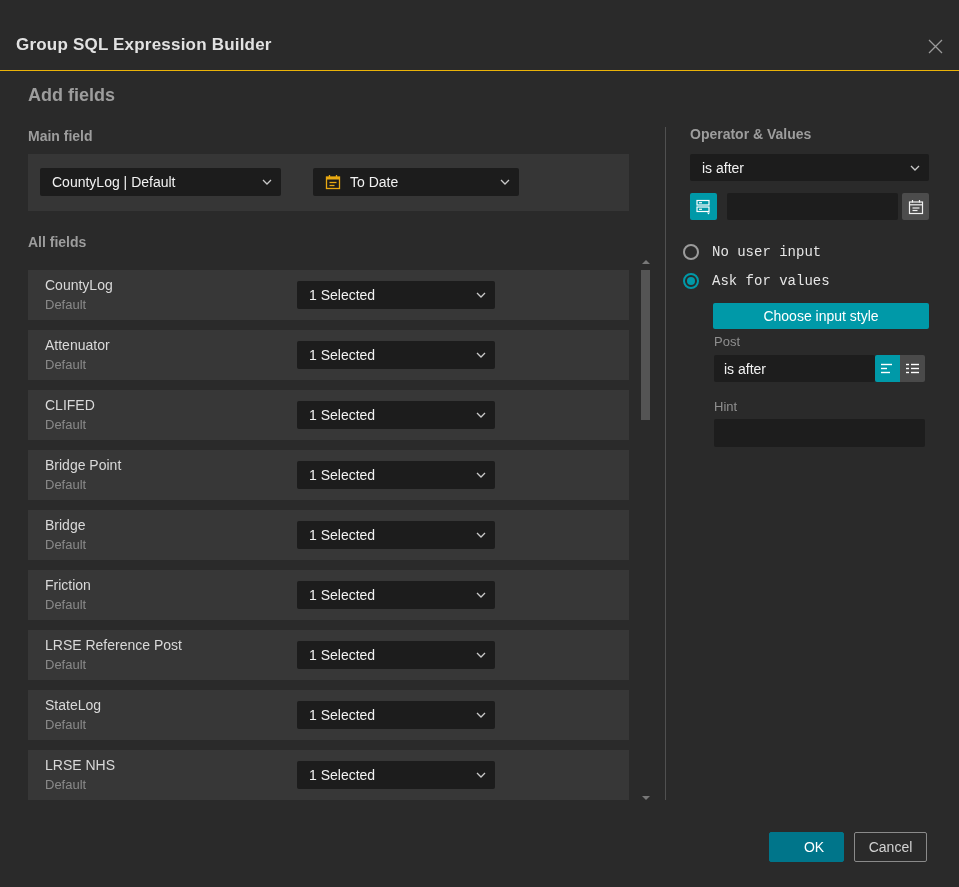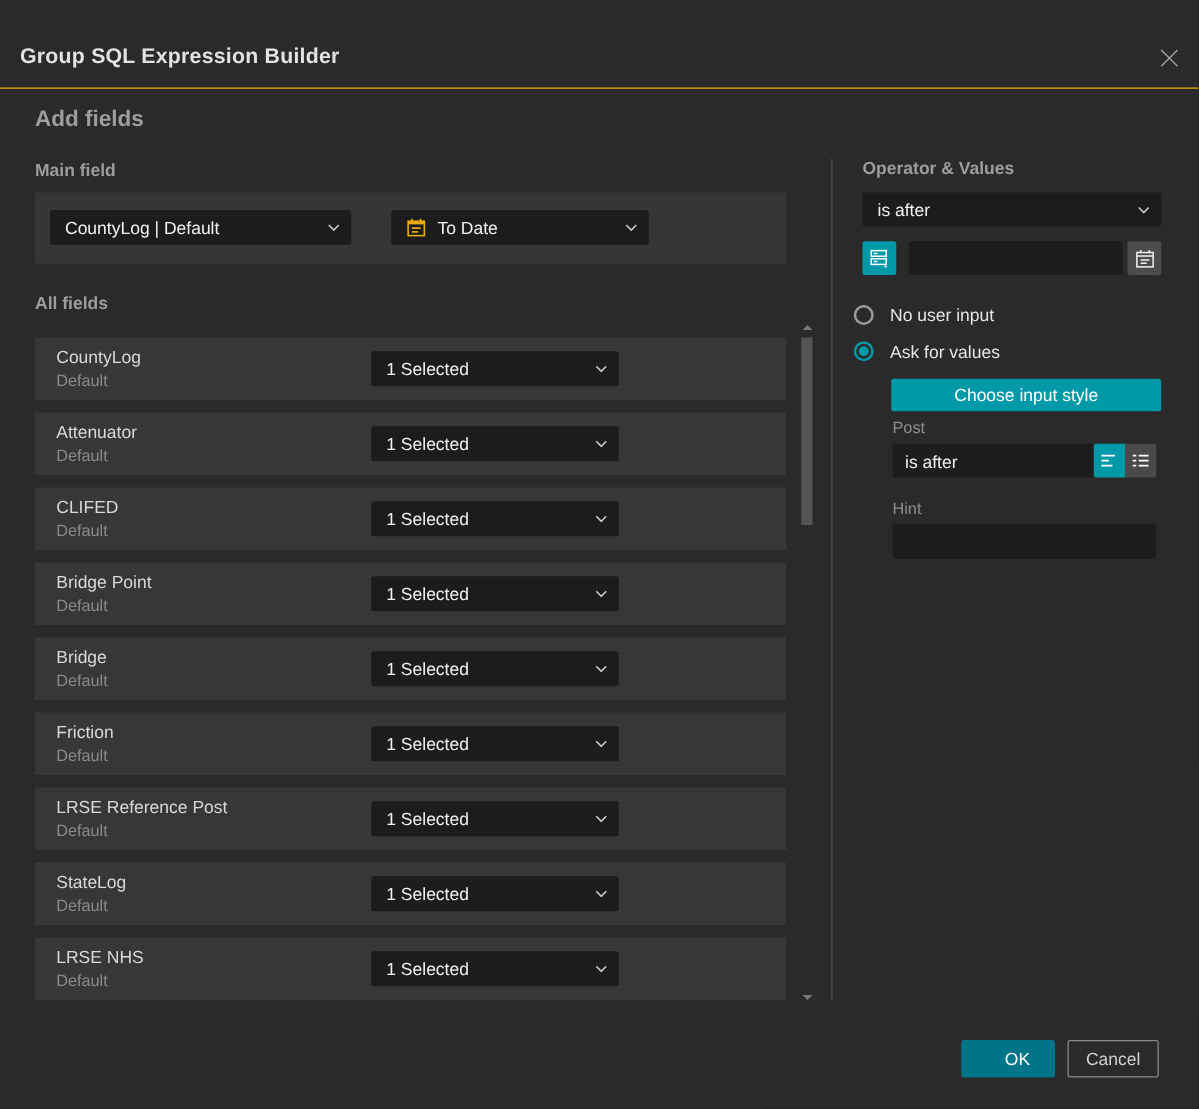--- a/index.html
+++ b/index.html
@@ -68,21 +68,21 @@
   .value-row { position: absolute; left: 7px; top: 193px; width: 239px; height: 27px; }
   .sq-btn { position: absolute; top: 0; width: 27px; height: 27px; border: none; border-radius: 2px;
     display: flex; align-items: center; justify-content: center; cursor: pointer; }
   .src-toggle-btn { left: 0; background: var(--teal); }
   .date-pick-btn  { left: 212px; background: #4c4c4c; }
   .text-input {
     position: absolute; background: #1d1d1d; border: none; border-radius: 2px;
     color: #f2f2f2; font-size: 14px; padding: 0 10px; font-family: inherit; outline: none;
   }
   .value-input { left: 37px; top: 0; width: 171px; height: 27px; }
-  .radio-row { position: absolute; left: 0; display: flex; align-items: center; cursor: pointer; }
+  .radio-row { position: absolute; left: 0; display: flex; align-items: center; cursor: pointer; font-family: Liberation Mono, monospace; }
   .radio-no  { top: 244px; }
   .radio-ask { top: 273px; }
   .radio-circle { width: 16px; height: 16px; border-radius: 50%; border: 2px solid #9b9b9b; margin-right: 13px; position: relative; }
   .radio-row.selected .radio-circle { border-color: var(--teal); }
   .radio-row.selected .radio-circle::after {
     content: ""; position: absolute; left: 2px; top: 2px; width: 8px; height: 8px;
     border-radius: 50%; background: var(--teal);
   }
   .radio-label { font-size: 14px; color: #e6e6e6; }
   .choose-style-btn {

